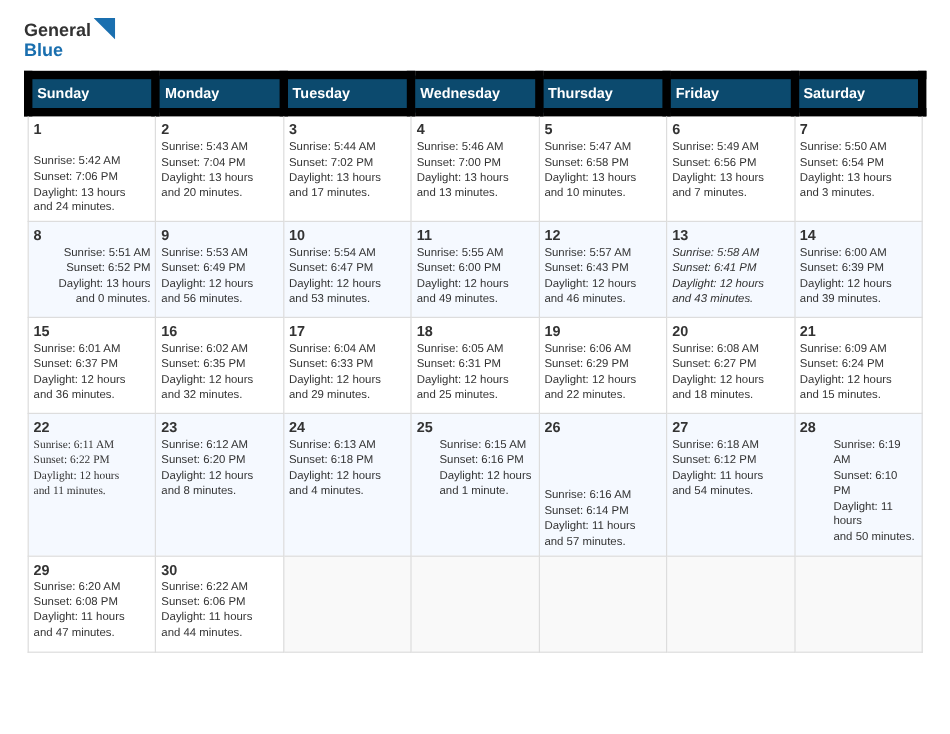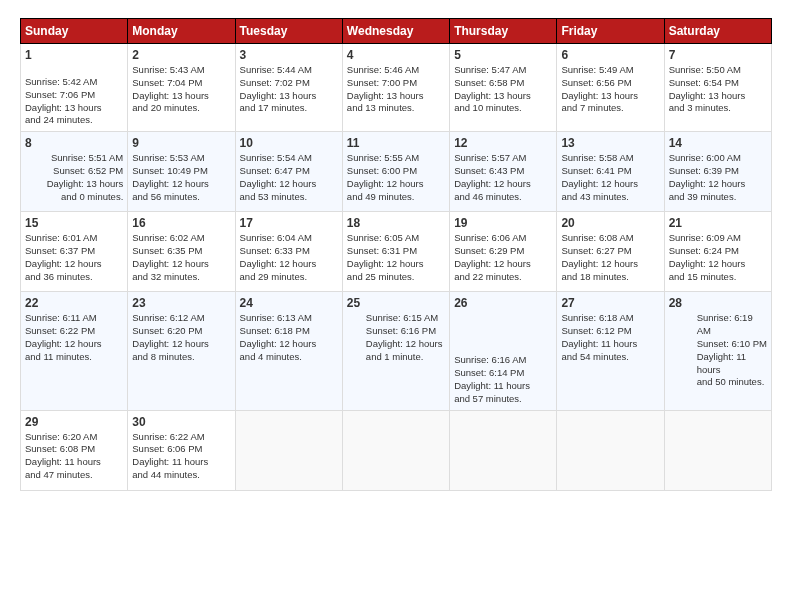--- a/index.html
+++ b/index.html
@@ -36,27 +36,27 @@
     .subtitle {
       font-size: 13px;
       color: #555;
     }
     .calendar {
       width: 100%;
       border-collapse: collapse;
       table-layout: fixed;
     }
     .calendar th {
-      background: #b91c1c;
+      background: #0c4a6e;
       color: #fff;
       font-size: 12px;
       font-weight: bold;
       padding: 5px 4px;
       text-align: left;
-      border: 1px solid #000000;
+      border: 7px solid #000000;
     }
     .calendar td {
       border: 1px solid #ddd;
       vertical-align: top;
       padding: 4px 4px 4px 4px;
       font-size: 10px;
       color: #333;
       height: 80px;
       background: #fff;
     }
@@ -76,20 +76,37 @@
       font-size: 9.5px;
       color: #333;
       line-height: 1.35;
     }
     .empty { background: #f9f9f9 !important; }
   </style>
 </head>
 <body>
 
 <div class="page">
+  <div class="header">
+    <div class="logo">
+  <div style="display:flex;flex-direction:column;align-items:flex-start;line-height:1.1;">
+    <div style="display:flex;align-items:center;gap:0px;">
+      <span style="font-size:15px;font-weight:bold;color:#333;">General</span>
+      <svg width="18" height="18" viewBox="0 0 18 18" style="margin-left:2px;margin-top:-4px;">
+        <polygon points="0,0 18,0 18,18" fill="#1a6faf"></polygon>
+      </svg>
+    </div>
+    <span style="font-size:15px;font-weight:bold;color:#1a6faf;">Blue</span>
+  </div>
+</div>
+    <div class="title-block">
+      <div class="month-title"></div>
+      <div class="subtitle"></div>
+    </div>
+  </div>
 
   <table class="calendar">
     <thead>
       <tr>
       <th>Sunday</th>
           <th>Monday</th>
           <th>Tuesday</th>
           <th>Wednesday</th>
           <th>Thursday</th>
           <th>Friday</th>
@@ -152,21 +169,21 @@
           <td>
             <span class="day-num">8</span>
             <div class="day-info" style="white-space: pre-line; text-align: right;">Sunrise: 5:51 AM
 Sunset: 6:52 PM
 Daylight: 13 hours
 and 0 minutes.</div>
           </td>
           <td>
             <span class="day-num">9</span>
             <div class="day-info" style="white-space: pre-line;">Sunrise: 5:53 AM
-Sunset: 10:49 PM
+Sunset: 6:49 PM
 Daylight: 12 hours
 and 56 minutes.</div>
           </td>
           <td>
             <span class="day-num">10</span>
             <div class="day-info" style="white-space: pre-line;">Sunrise: 5:54 AM
 Sunset: 6:47 PM
 Daylight: 12 hours
 and 53 minutes.</div>
           </td>
@@ -179,21 +196,21 @@
           </td>
           <td>
             <span class="day-num">12</span>
             <div class="day-info" style="white-space: pre-line;">Sunrise: 5:57 AM
 Sunset: 6:43 PM
 Daylight: 12 hours
 and 46 minutes.</div>
           </td>
           <td>
             <span class="day-num">13</span>
-            <div class="day-info" style="white-space: pre-line;">Sunrise: 5:58 AM
+            <div class="day-info" style="white-space: pre-line; font-style: italic;">Sunrise: 5:58 AM
 Sunset: 6:41 PM
 Daylight: 12 hours
 and 43 minutes.</div>
           </td>
           <td>
             <span class="day-num">14</span>
             <div class="day-info" style="white-space: pre-line;">Sunrise: 6:00 AM
 Sunset: 6:39 PM
 Daylight: 12 hours
 and 39 minutes.</div>
@@ -246,21 +263,21 @@
             <span class="day-num">21</span>
             <div class="day-info" style="white-space: pre-line;">Sunrise: 6:09 AM
 Sunset: 6:24 PM
 Daylight: 12 hours
 and 15 minutes.</div>
           </td>
         </tr>
         <tr>
           <td>
             <span class="day-num">22</span>
-            <div class="day-info" style="white-space: pre-line;">Sunrise: 6:11 AM
+            <div class="day-info" style="white-space: pre-line; font-family: Liberation Serif, serif;">Sunrise: 6:11 AM
 Sunset: 6:22 PM
 Daylight: 12 hours
 and 11 minutes.</div>
           </td>
           <td>
             <span class="day-num">23</span>
             <div class="day-info" style="white-space: pre-line;">Sunrise: 6:12 AM
 Sunset: 6:20 PM
 Daylight: 12 hours
 and 8 minutes.</div>

